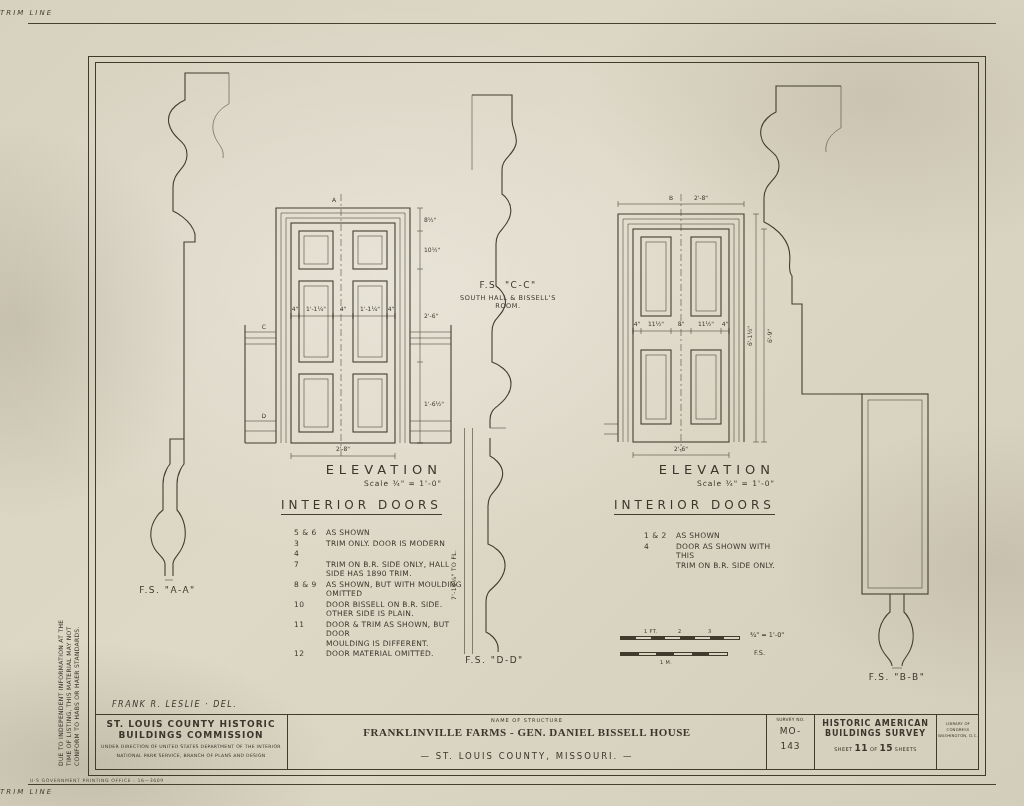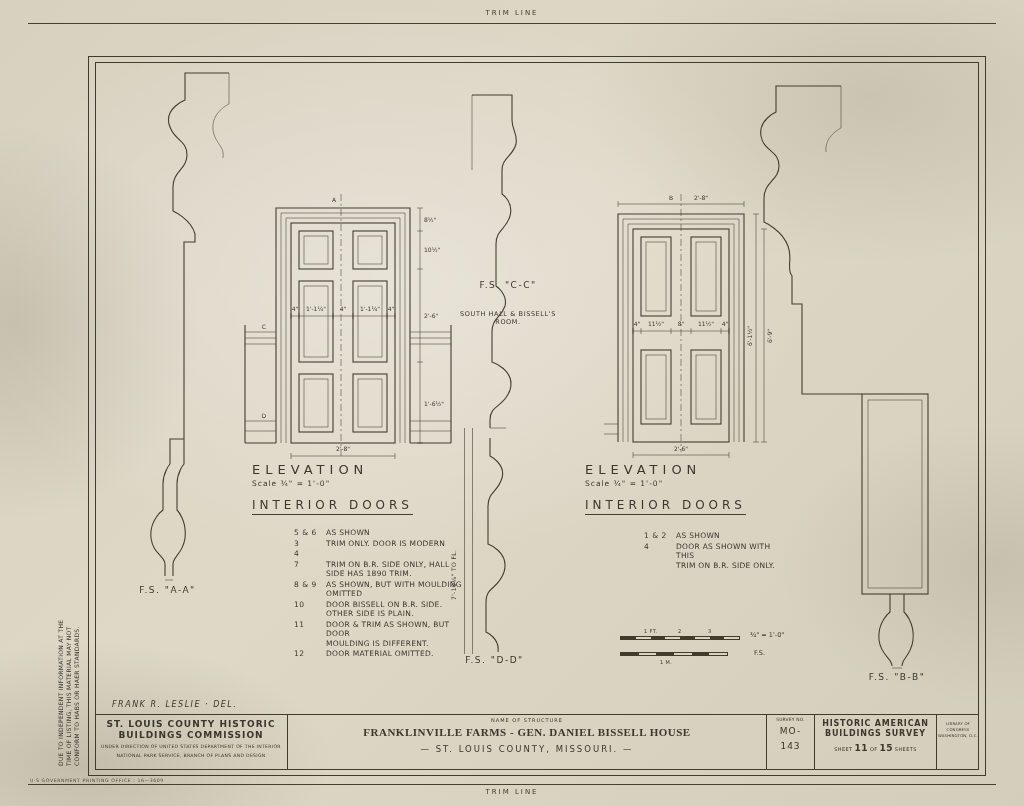--- a/index.html
+++ b/index.html
@@ -17,34 +17,34 @@
       radial-gradient(ellipse 60% 50% at 38% 35%, rgba(255,255,252,.30), rgba(255,255,252,0) 70%),
       radial-gradient(ellipse 40% 30% at 85% 12%, rgba(110,95,70,.16), transparent 70%),
       radial-gradient(ellipse 30% 25% at 97% 70%, rgba(110,95,70,.14), transparent 70%),
       radial-gradient(ellipse 35% 22% at 8% 95%, rgba(90,80,60,.20), transparent 70%),
       radial-gradient(ellipse 25% 35% at 2% 40%, rgba(100,88,66,.18), transparent 70%),
       linear-gradient(135deg,#d7d1c0 0%, #ded8c7 45%, #d3cdbb 100%);
   }
   .abs { position:absolute; }
   .hline { position:absolute; height:1px; background:#45402f; }
   .vline { position:absolute; width:1px; background:#45402f; }
-  .trim-label { position:absolute; width:100%; text-align:center; font-size:7px; letter-spacing:2px; color:#3e392c; }
+  .trim-label { position:absolute; width:100%; text-align:left; font-size:7px; letter-spacing:2px; color:#3e392c;font-style:italic; }
 
   .frame-outer { position:absolute; left:88px; top:56px; width:898px; height:720px; border:1.5px solid #403b2d; }
   .frame-inner { position:absolute; left:95px; top:62px; width:884px; height:708px; border:1.8px solid #403b2d; }
 
   svg.draw { position:absolute; overflow:visible; }
   svg.draw path, svg.draw rect { fill:none; stroke:#433e30; stroke-width:1.1; }
   svg.draw .thin { stroke-width:0.55; }
   svg.draw text { fill:#3b372d; stroke:none; font-size:6px; font-family:"DejaVu Sans",sans-serif; }
 
   .fs-label { position:absolute; font-size:9px; letter-spacing:1.5px; text-align:center; }
   .fs-sub { position:absolute; font-size:6.5px; letter-spacing:0.6px; text-align:center; }
 
-  .elev-head { position:absolute; width:190px; text-align:left; }
+  .elev-head { position:absolute; width:190px; text-align:right; }
   .elev-title { font-size:13px; letter-spacing:5px; }
   .elev-scale { font-size:7.5px; letter-spacing:1px; margin-top:2px; }
   .elev-sub { margin-top:6px; }
   .elev-sub span { display:inline-block; font-size:12px; letter-spacing:4px; border-bottom:1px solid #433e30; padding-bottom:2px; }
 
   .notes { position:absolute; font-size:7.5px; line-height:9.5px; }
   .note-row { display:flex; margin-bottom:1px; }
   .note-num { width:32px; flex:none; letter-spacing:0.5px;margin-left:44px; }
   .note-text { white-space:pre-line; letter-spacing:0.3px; }
 
@@ -60,21 +60,21 @@
   
   #title-block { position:absolute; left:95px; top:714px; width:884px; height:56px; border-top:1.6px solid #403b2d; display:flex; }
   .tb-box { height:100%; border-left:1.4px solid #403b2d; text-align:center; overflow:hidden; }
   .tb-box:first-child { border-left:none; }
   .tb-commission { width:192px; padding-top:4px; }
   .tb-commission .big { font-size:9px; font-weight:bold; letter-spacing:1px; line-height:11px; }
   .tb-commission .tiny { font-size:4.6px; letter-spacing:0.3px; line-height:6px; margin-top:3px; }
   .tb-name { flex:1; padding-top:2px; }
   .tb-name .lab { font-size:5px; letter-spacing:1px; }
   .tb-name .big { font-size:11px; font-weight:bold; font-family:"Liberation Serif",serif; letter-spacing:0.5px; margin-top:3px; }
-  .tb-name .loc { font-size:8.5px; letter-spacing:2px; margin-top:6px; }
+  .tb-name .loc { font-size:8.5px; letter-spacing:2px; margin-top:13px; }
   .tb-survey { width:48px; padding-top:2px; }
   .tb-survey .lab { font-size:4.4px; letter-spacing:0.2px; }
   .tb-survey .no { font-size:9px; letter-spacing:1px; line-height:11px; margin-top:4px; }
   .tb-habs { width:122px; padding-top:4px; }
   .tb-habs .big { font-size:8px; font-weight:bold; letter-spacing:0.8px; line-height:10px; }
   .tb-habs .sheetline { margin-top:4px; font-size:5px; letter-spacing:0.4px; }
   .tb-habs .num { font-size:9px; font-weight:bold; }
   .tb-corner { width:43px; padding-top:6px; }
   .tb-corner div { font-size:3.8px; letter-spacing:0.2px; line-height:6px; }
 
@@ -195,21 +195,21 @@
 
   <svg class="draw" viewBox="0 0 115 600" style="left:448px; top:76px; width:115px; height:600px">
     <g>
       <path d="M24,19 H64 V44 C64,54 70,58 68,68 C65,80 54,82 54,94 V118 C54,118 66,126 62,140 C58,154 48,154 48,168 V210 C48,210 60,218 57,230 C53,242 44,242 44,256 V286 C44,286 68,294 62,314 C56,332 42,328 42,344 V352"></path>
       <path class="thin" d="M24,19 V94"></path>
       <path class="thin" d="M42,352 H58"></path>
       <path d="M42,362 V380 C42,380 58,388 54,402 C50,416 40,416 40,430 V468 C40,468 62,476 56,496 C50,514 38,510 38,526 V556 C38,556 52,562 50,576"></path>
     </g>
   </svg>
   <div class="fs-label" style="left:458px; top:280px; width:100px">F.S. "C-C"</div>
-  <div class="fs-sub" style="left:450px; top:310px; width:116px">SOUTH HALL &amp; BISSELL'S ROOM.</div>
+  <div class="fs-sub" style="left:450px; top:294px; width:116px">SOUTH HALL &amp; BISSELL'S ROOM.</div>
   <div class="vline" style="left:464px; top:428px; height:226px; opacity:.6"></div>
   <div class="vline" style="left:472px; top:428px; height:226px; opacity:.6"></div>
   <div class="abs rot" style="left:450px; top:600px; width:95px; font-size:6px; letter-spacing:0.4px">7'-10¼" TO FL.</div>
   <div class="fs-label" style="left:452px; top:655px; width:85px">F.S. "D-D"</div>
 
   <svg class="draw" viewBox="0 0 200 272" style="left:598px; top:190px; width:200px; height:272px">
     <g>
       <path d="M20,252 V24 H146 V252"></path>
       <path class="thin" d="M25,252 V29 H141 V252"></path>
       <path class="thin" d="M30,252 V34 H136 V252"></path>

